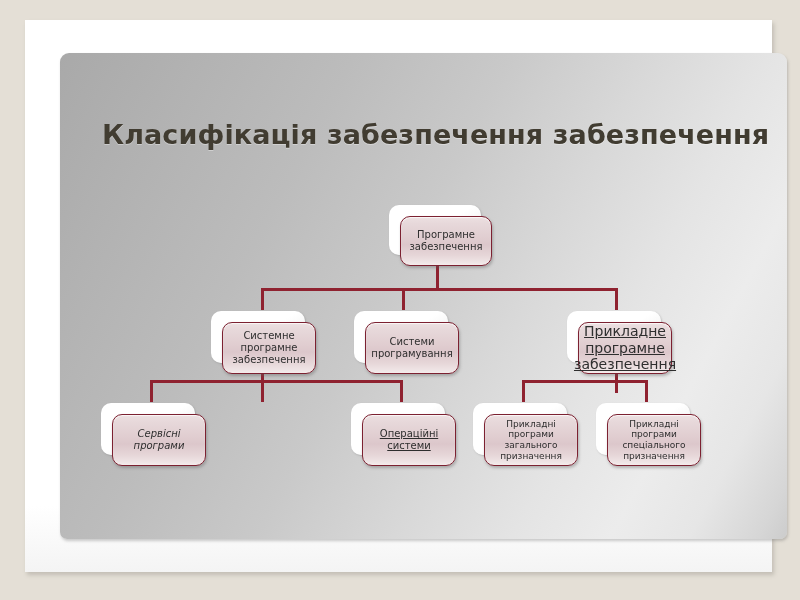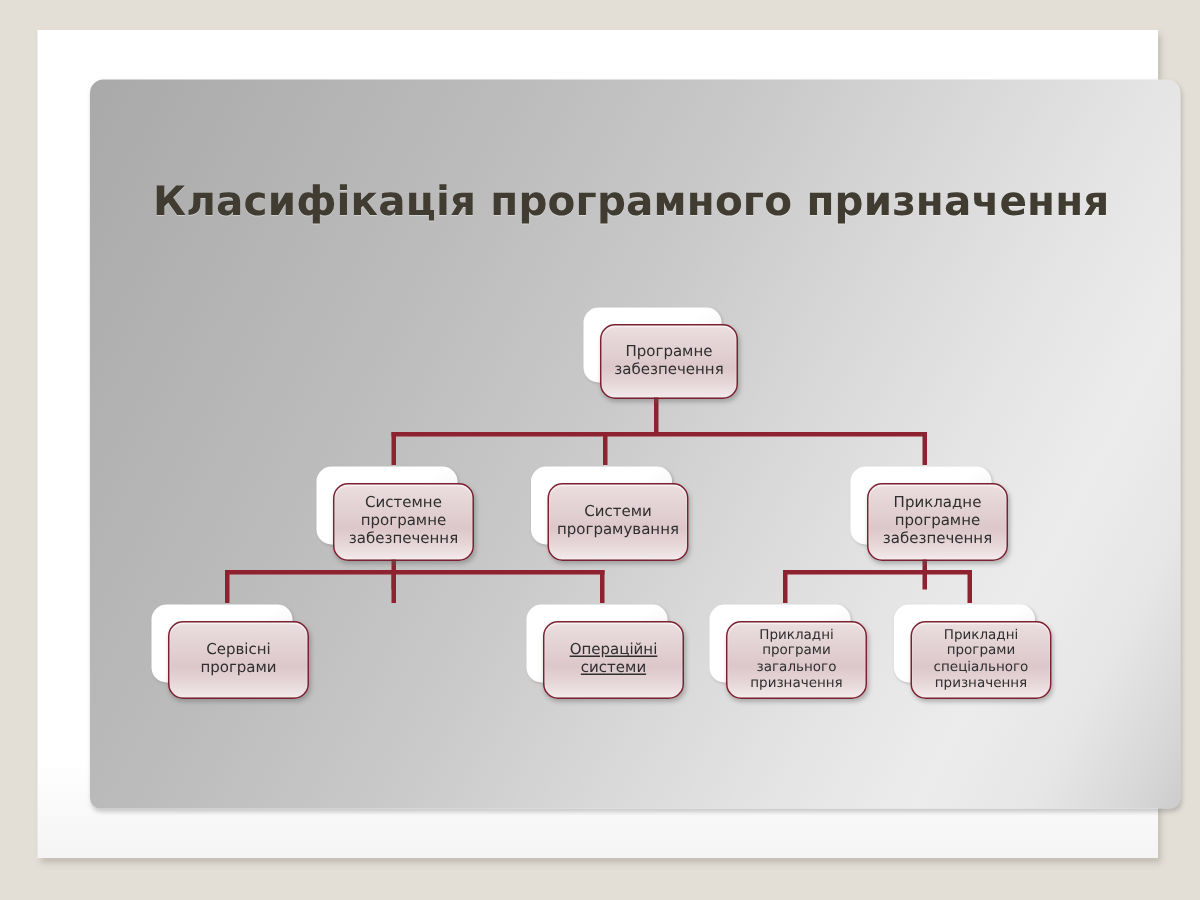--- a/index.html
+++ b/index.html
@@ -127,21 +127,21 @@
     padding: 0 4px;
   }
 </style>
 </head>
 <body>
 
 <div id="slide-frame">
 
   <div id="slide-canvas">
 
-    <div id="slide-title">Класифікація програмного призначення</div>
+    <div id="slide-title">Класифікація забезпечення забезпечення</div>
 
     <div id="org-chart">
 
       <div class="conn conn-v" style="left:376px; top:211px; height:26px;"></div>
       <div class="conn conn-h" style="left:201px; top:235px; width:357px;"></div>
       <div class="conn conn-v" style="left:201px; top:235px; height:22px;"></div>
       <div class="conn conn-v" style="left:342px; top:235px; height:22px;"></div>
       <div class="conn conn-v" style="left:555px; top:235px; height:22px;"></div>
 
       <div class="conn conn-v" style="left:201px; top:317px; height:23px;"></div>
@@ -172,25 +172,25 @@
       <div class="node" style="left:294px; top:258px; width:94px; height:52px;">
         <div class="ghost"></div>
         <div class="card">
           <span class="label" style="font-size:10px;">Системи<br>програмування</span>
         </div>
       </div>
 
       <div class="node" style="left:507px; top:258px; width:94px; height:52px;">
         <div class="ghost"></div>
         <div class="card">
-          <span class="label" style="font-size:10px;">Прикладне<br>програмне<br>забезпечення</span>
-        </div>
-      </div>
-
-      <div class="node" style="left:41px; top:350px; width:94px; height:52px;">
+          <span class="label" style="font-size:14px;text-decoration:underline;">Прикладне<br>програмне<br>забезпечення</span>
+        </div>
+      </div>
+
+      <div class="node" style="left:41px; top:350px; width:94px; height:52px;font-style:italic;">
         <div class="ghost"></div>
         <div class="card">
           <span class="label" style="font-size:10px;">Сервісні<br>програми</span>
         </div>
       </div>
 
 
       <div class="node" style="left:291px; top:350px; width:94px; height:52px;">
         <div class="ghost"></div>
         <div class="card">

